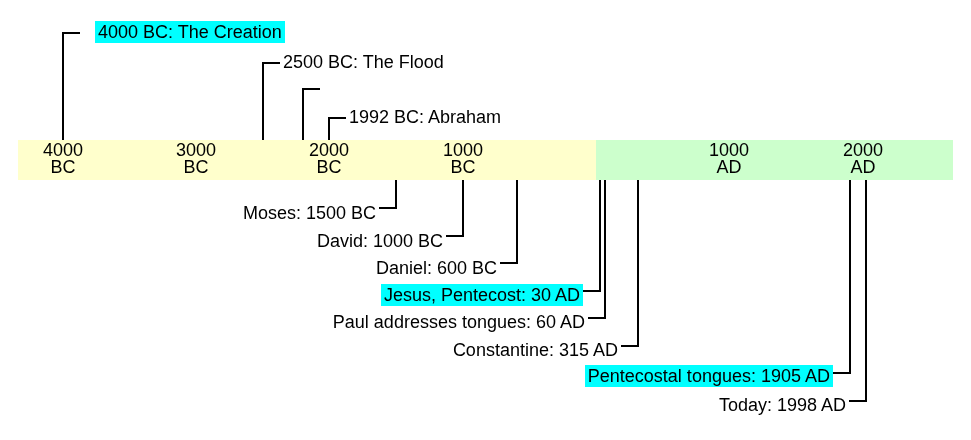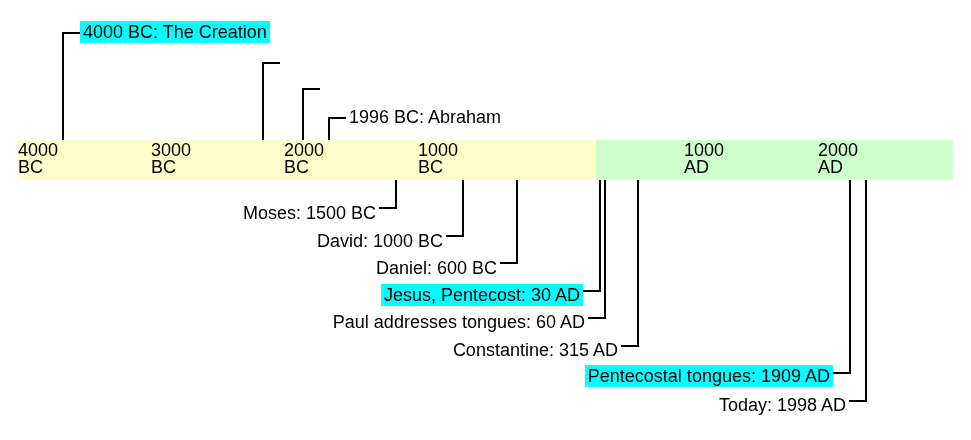--- a/index.html
+++ b/index.html
@@ -5,25 +5,25 @@
   html,body { margin:0; padding:0; background:#ffffff; }
   .stage {
     position:relative; width:971px; height:440px; overflow:hidden;
     background:var(--bg,#fff);
     font-family:"Liberation Sans","DejaVu Sans",sans-serif;
     font-size:18px; color:var(--text,#000);
   }
   .bar { position:absolute; top:140px; height:40px; }
   .bar.bc { left:18px;  width:578px; background:var(--bc-bar,#FFFFCC); }
   .bar.ad { left:596px; width:357px; background:var(--ad-bar,#CCFFCC); }
-  .tick { position:absolute; top:142px; width:90px; line-height:17px; }
+  .tick { position:absolute; top:142px; width:90px; text-align:center; line-height:17px; }
   .cv { position:absolute; width:2px; background:var(--line,#000); }  
   .ch { position:absolute; height:2px; background:var(--line,#000); } 
   .lbl { position:absolute; white-space:nowrap; padding:1px 3px; line-height:20px; }
-  .lbl.hl { background:var(--hl,#00FFFF); }
+  .lbl.hl { background:var(--hl,#00FFFF);margin-left:15px; }
   .below { text-align:center; }
 </style>
 </head>
 <body>
 
 <div class="stage">
 
   <div class="bar bc"></div>
   <div class="bar ad"></div>
 
@@ -72,24 +72,25 @@
   <div class="cv" style="left:604px;top:180px;height:139px"></div>
   <div class="ch" style="left:588px;top:317px;width:17px"></div>
   <div class="cv" style="left:637px;top:180px;height:167px"></div>
   <div class="ch" style="left:621px;top:345px;width:17px"></div>
   <div class="cv" style="left:849px;top:180px;height:194px"></div>
   <div class="ch" style="left:833px;top:372px;width:17px"></div>
   <div class="cv" style="left:865px;top:180px;height:222px"></div>
   <div class="ch" style="left:849px;top:400px;width:17px"></div>
 
   <div class="lbl hl" style="left:80px;top:21px">4000 BC: The Creation</div>
-  <div class="lbl" style="left:346px;top:106px">1996 BC: Abraham</div>
+  <div class="lbl" style="left:280px;top:51px">2500 BC: The Flood</div>
+  <div class="lbl" style="left:346px;top:106px">1992 BC: Abraham</div>
 
   <div class="lbl below" style="right:592px;top:202px">Moses: 1500 BC</div>
   <div class="lbl below" style="right:525px;top:230px">David: 1000 BC</div>
   <div class="lbl below" style="right:471px;top:257px">Daniel: 600 BC</div>
   <div class="lbl below hl" style="right:388px;top:284px">Jesus, Pentecost: 30 AD</div>
   <div class="lbl below" style="right:383px;top:311px">Paul addresses tongues: 60 AD</div>
   <div class="lbl below" style="right:350px;top:339px">Constantine: 315 AD</div>
-  <div class="lbl below hl" style="right:138px;top:365px">Pentecostal tongues: 1909 AD</div>
+  <div class="lbl below hl" style="right:138px;top:365px">Pentecostal tongues: 1905 AD</div>
   <div class="lbl below" style="right:122px;top:394px">Today: 1998 AD</div>
 
 </div>
 
 </body></html>

